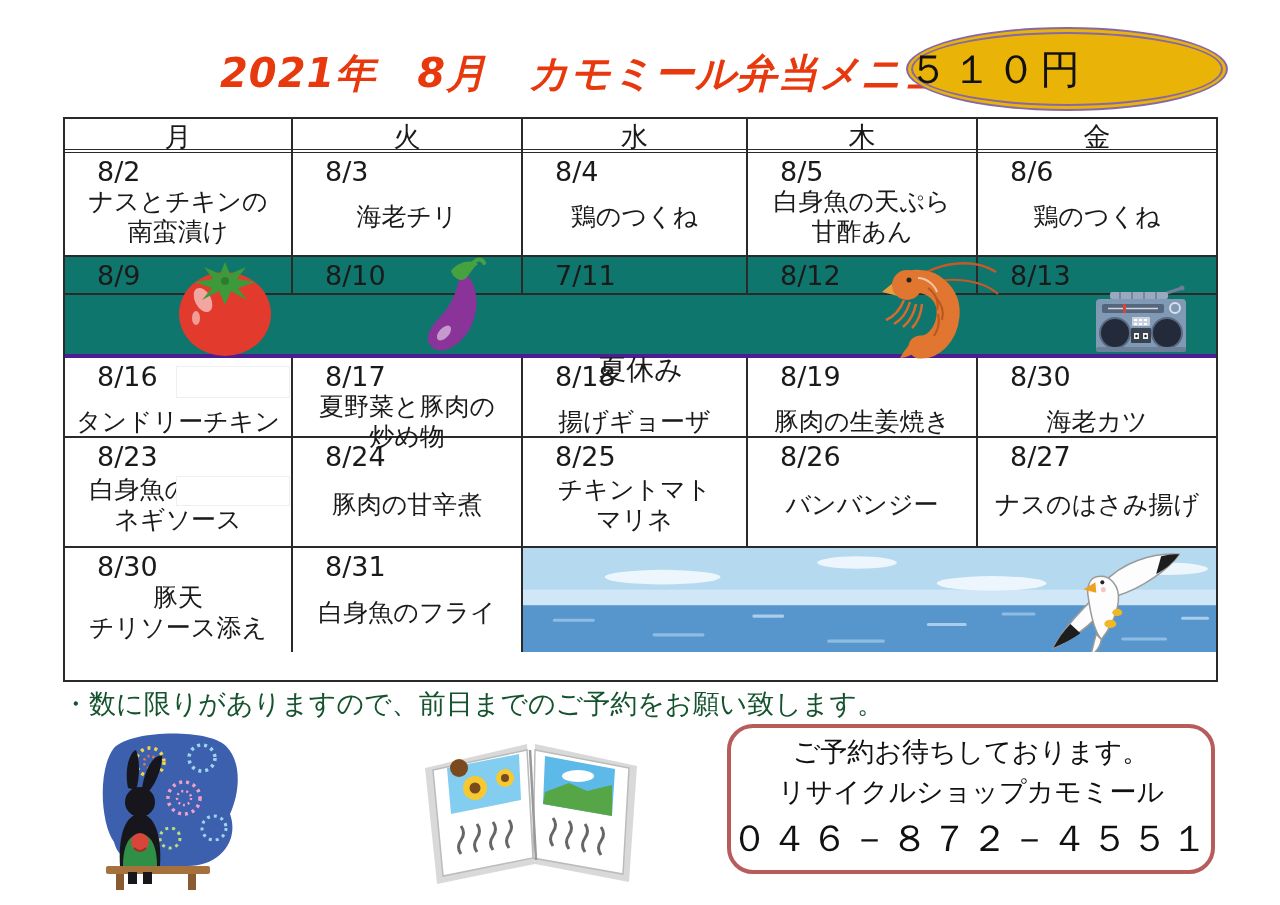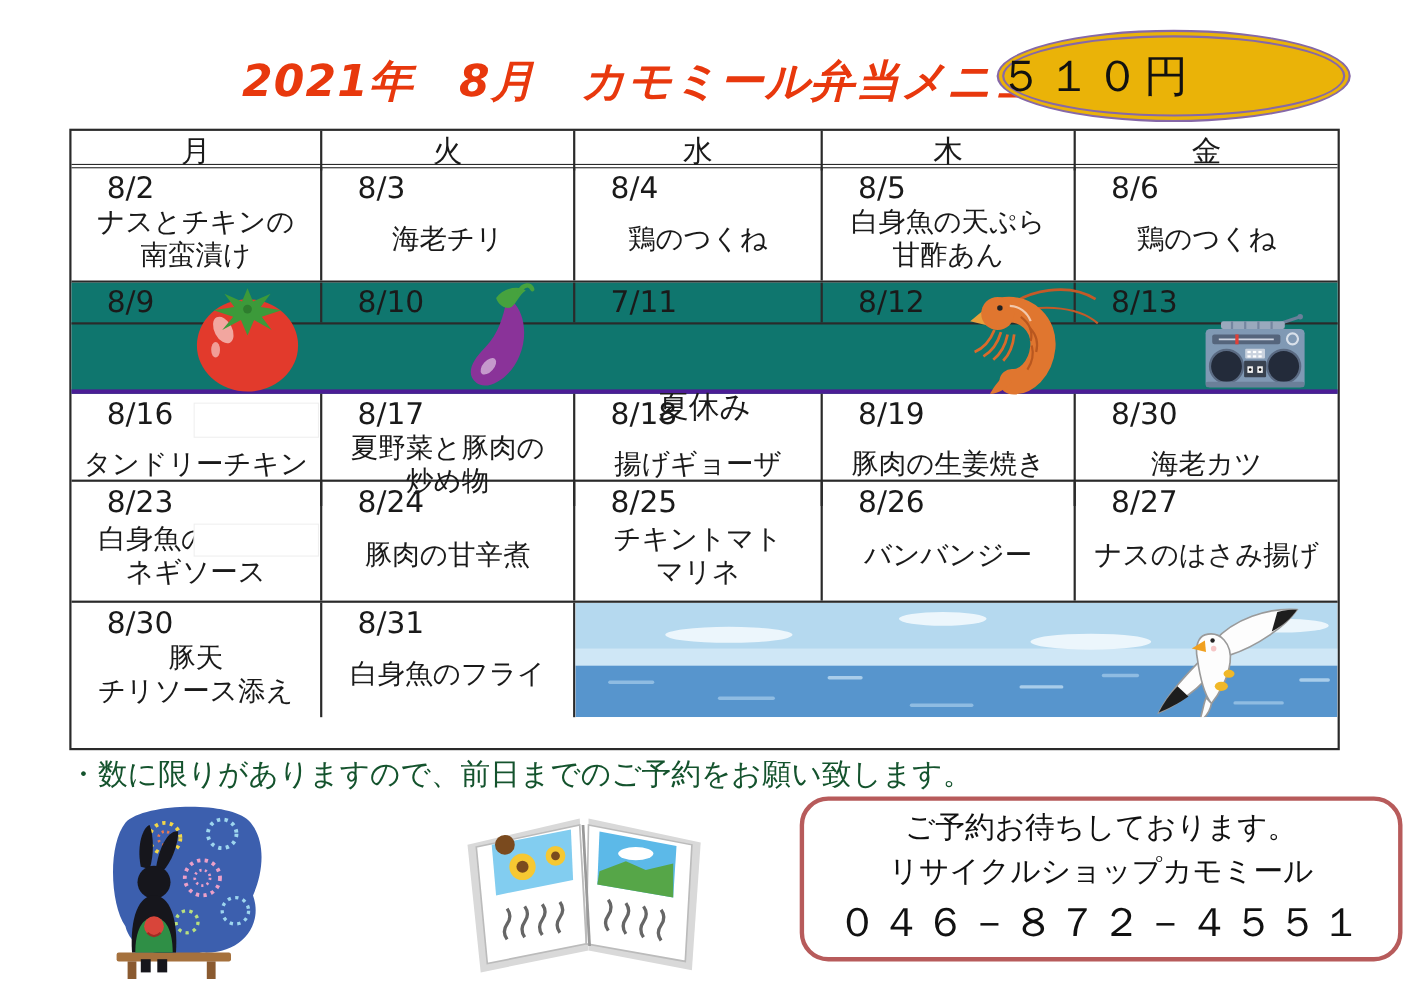--- a/index.html
+++ b/index.html
@@ -44,21 +44,21 @@
   
   .sea-cell { padding:0; overflow:hidden; }
   .sea-cell svg { display:block; width:100%; height:100%; }
 
   
   .whiteout { position:absolute; background:#fff; border:1px solid #efefef; }
 
   
   .note { position:absolute; left:62px; top:686px; font-size:27px; color:#14532d; white-space:nowrap; }
 
-  .contact-box { position:absolute; left:727px; top:724px; width:548px; height:150px;
+  .contact-box { position:absolute; left:727px; top:724px; width:488px; height:150px;
                  border:4px solid #b75b5b; border-radius:26px; background:#fff;
                  display:flex; flex-direction:column; align-items:center; justify-content:center;
                  gap:4px; }
   .contact-line { font-size:27px; color:#111; }
   .contact-phone { font-size:37px; color:#111; letter-spacing:3px; }
 
   .illus { position:absolute; }
 </style>
 </head>
 <body>

